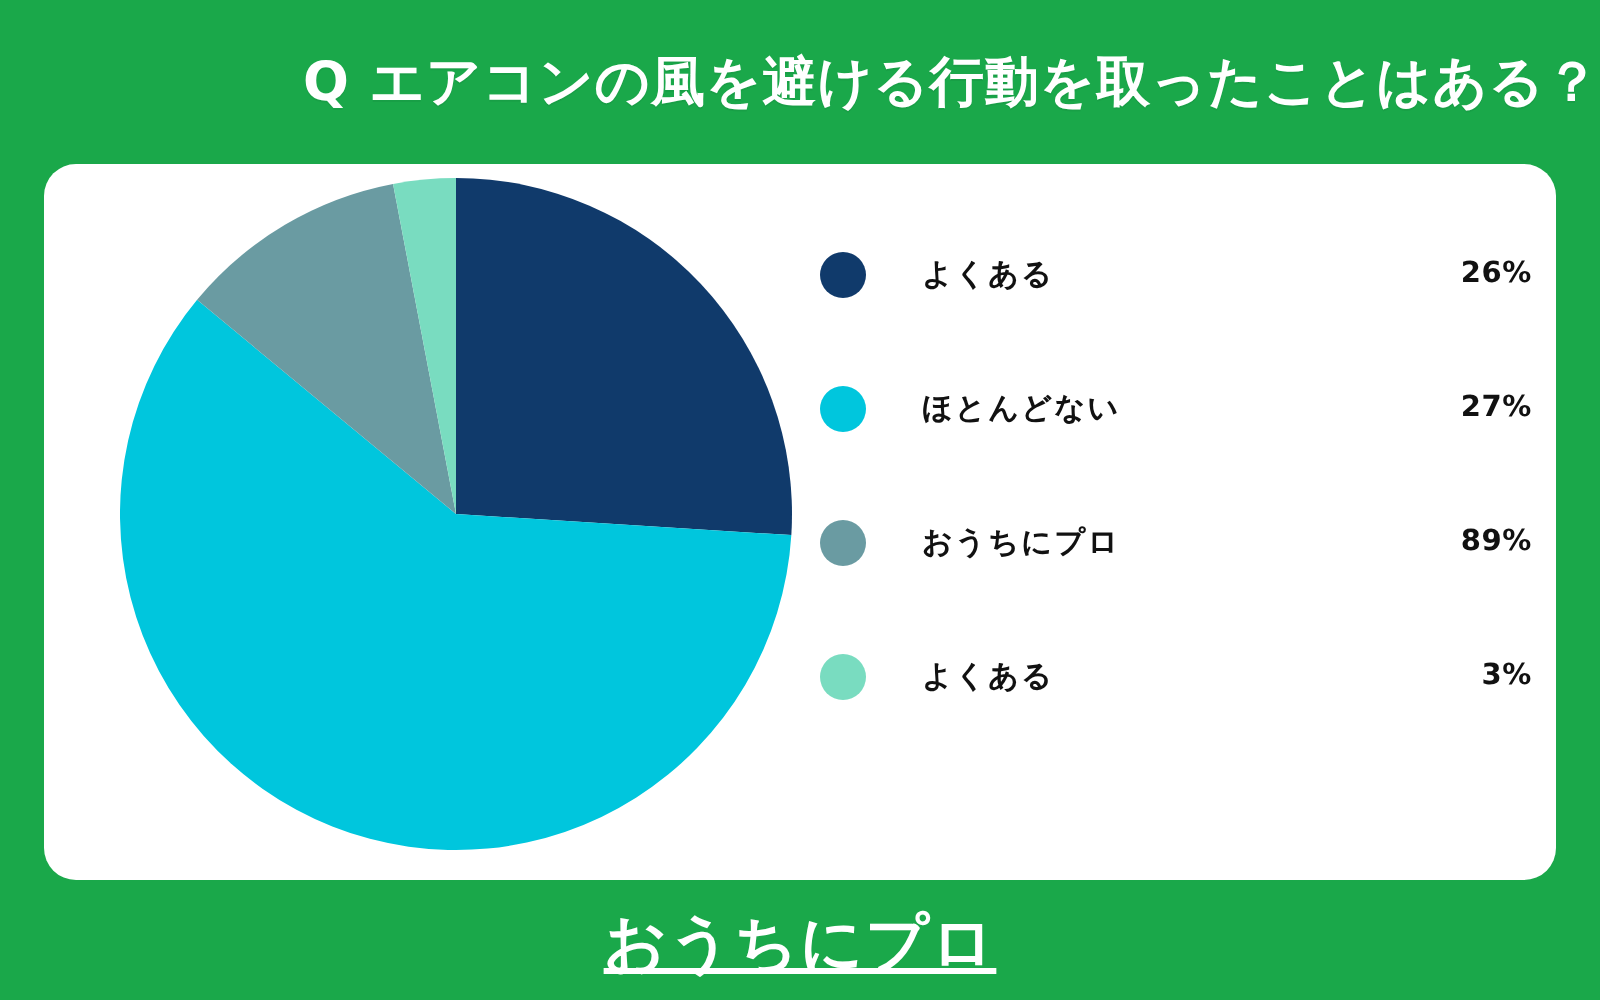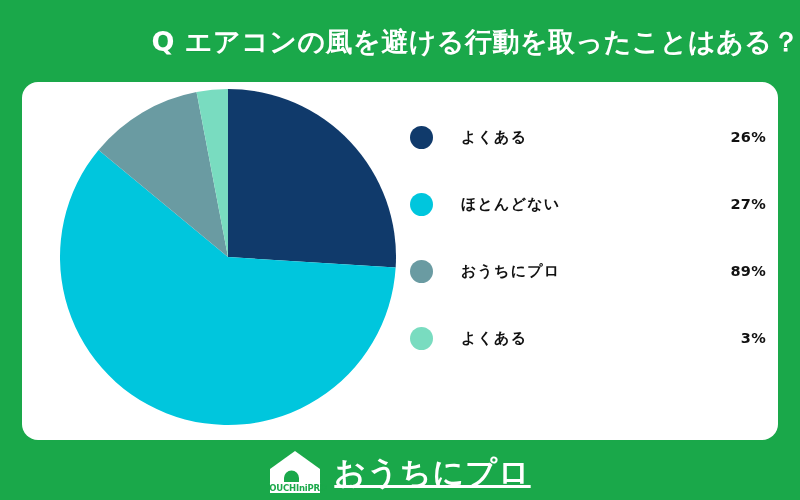--- a/index.html
+++ b/index.html
@@ -182,24 +182,16 @@
       <div class="legend-row" style="top:223px;">
         <span class="legend-dot" style="background: rgb(121, 220, 192);"></span>
         <span class="legend-label">よくある</span>
         <span class="legend-pct">3%</span>
       </div>
 
     </div>
   </div>
 
   <div id="footer">
-    <div id="logo-mark">
-      <svg width="52" height="44" viewBox="0 0 52 44">
-        <path d="M26 1 L51 19 L51 43 L1 43 L1 19 Z" fill="#ffffff"></path>
-        <path d="M15 43 L15 28 A7.5 7.5 0 0 1 30 28 L30 43 Z" fill="#1aa84a"></path>
-        <rect x="1" y="32" width="50" height="11" rx="1.5" fill="#ffffff"></rect>
-      </svg>
-      <span class="logo-badge-text">OUCHIniPRO</span>
-    </div>
     <div id="logo-wordmark">おうちにプロ</div>
   </div>
 
 </div>
 
 </body></html>

